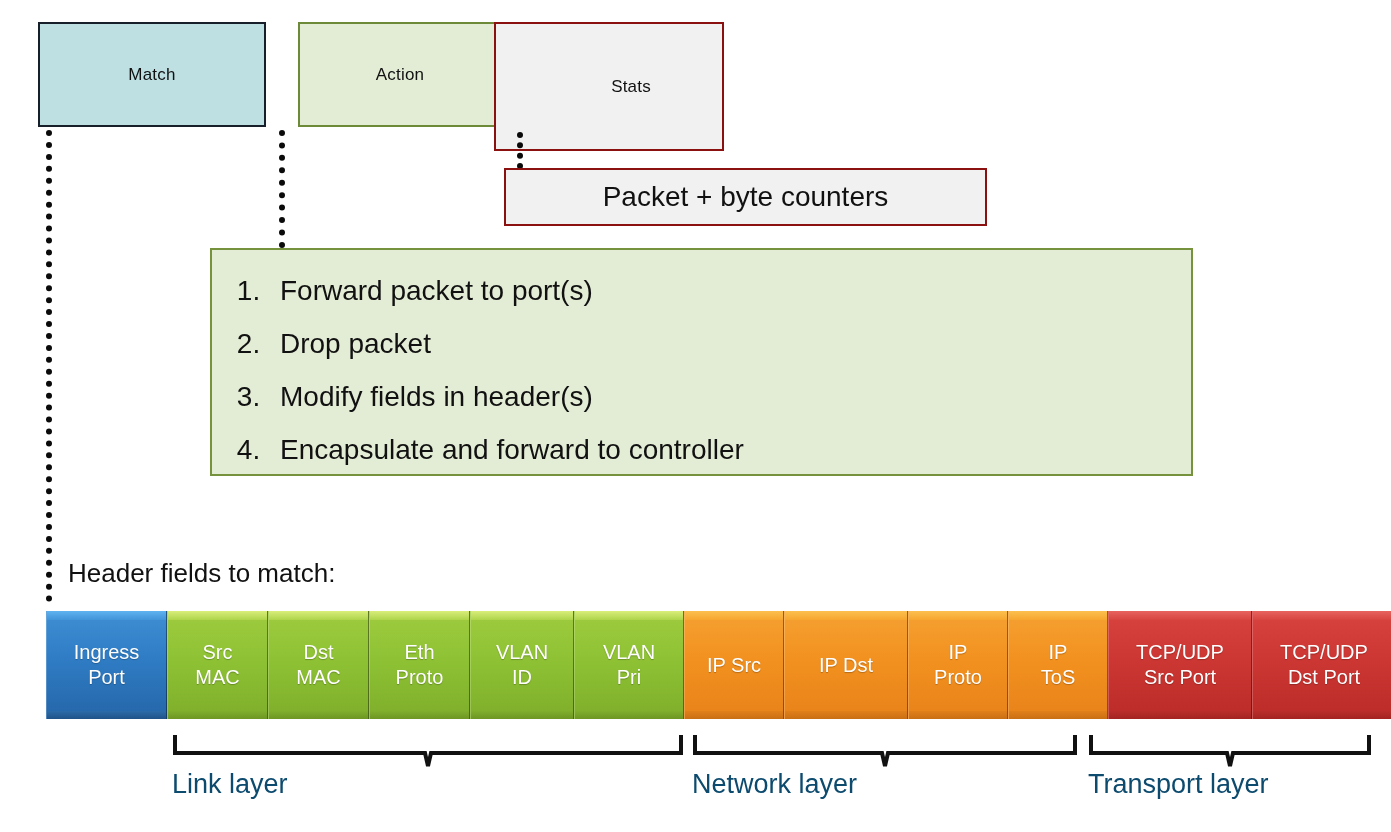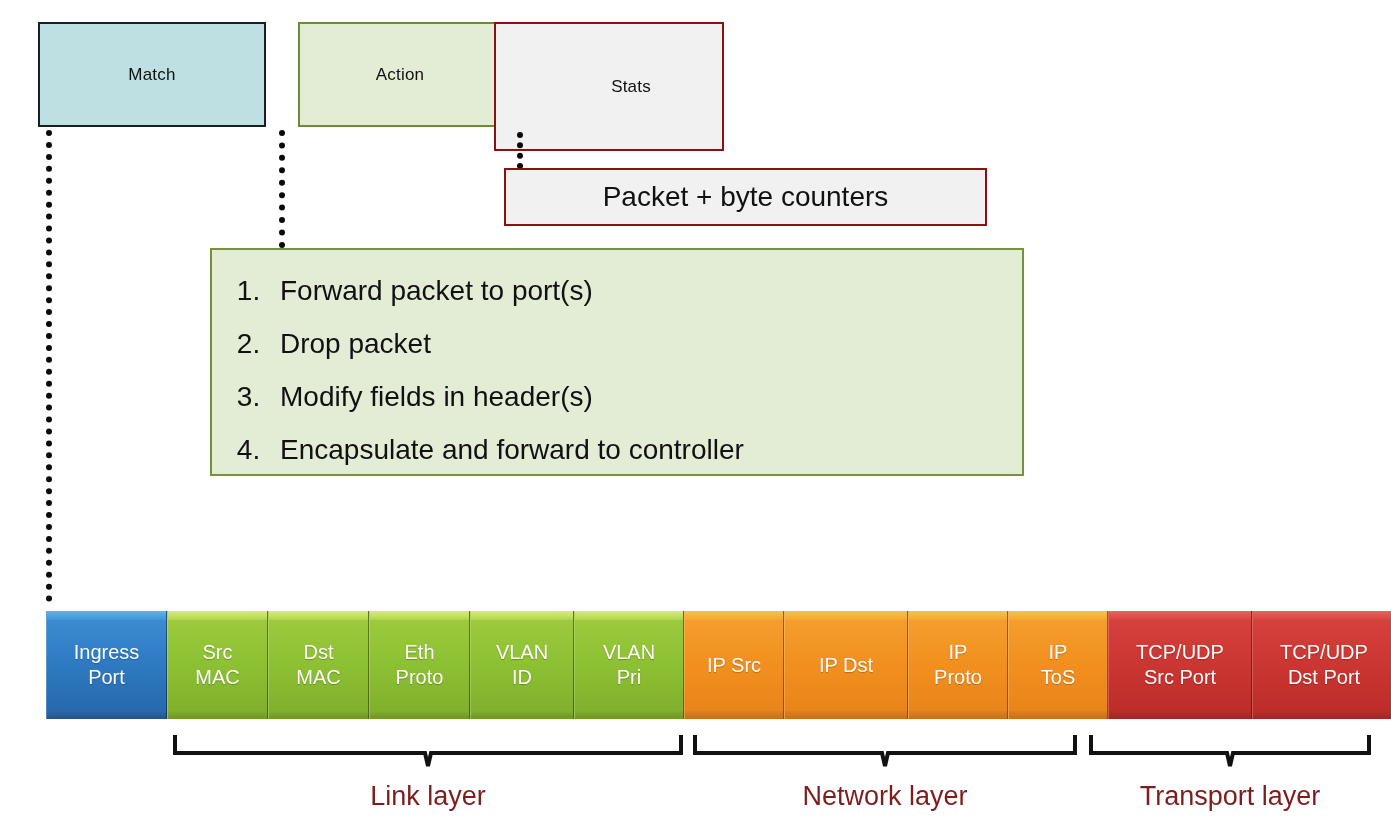--- a/index.html
+++ b/index.html
@@ -71,21 +71,21 @@
     display: flex;
     align-items: center;
     justify-content: center;
     font-size: 28px;
     color: #111111;
   }
 
   
   #box-actionlist {
     position: absolute;
-    left: 210px; top: 248px; width: 814px; height: 228px;
+    left: 210px; top: 248px; width: 983px; height: 228px;
     box-sizing: border-box;
     background: #e3edd5;
     border: 2px solid #76923c;
     padding: 14px 4px 0 0;
   }
   #box-actionlist ol {
     margin: 0;
     padding: 0 0 0 56px;
     list-style: decimal;
     color: #111111;
@@ -155,24 +155,24 @@
   .f-red   { background: linear-gradient(180deg,#d8423f 0%,#cc3733 45%,#bb2b28 100%); }
   .f-red .cap  { background: linear-gradient(180deg,#e8635f 0%,#d74440 100%); }
   .f-red .foot { background: linear-gradient(180deg,#b92e2b 0%,#a32422 100%); }
 
   
   .brace-group { position: absolute; }
   .brace-svg { display: block; }
   .brace-label {
     position: absolute;
     width: 100%;
-    text-align: center;
+    text-align: left;
     font-size: 27px;
-    color: #7f1d1d;
-    top: 48px;
+    color: #0c4a6e;
+    top: 36px;
   }
 </style>
 </head>
 <body>
 
 <div class="canvas">
 
   <div class="top-box" id="box-match">
     <span>Match</span>
   </div>
@@ -195,20 +195,21 @@
 
   <div id="box-actionlist">
     <ol>
       <li>Forward packet to port(s)</li>
       <li>Drop packet</li>
       <li>Modify fields in header(s)</li>
       <li>Encapsulate and forward to controller</li>
     </ol>
   </div>
 
+  <div id="header-caption">Header fields to match:</div>
 
   <div id="fields-bar">
 
     <div class="field-cell f-blue" style="width:121px">
       <span class="cap"></span>
       <span>Ingress</span>
       <span>Port</span>
       <span class="foot"></span>
     </div>
 

